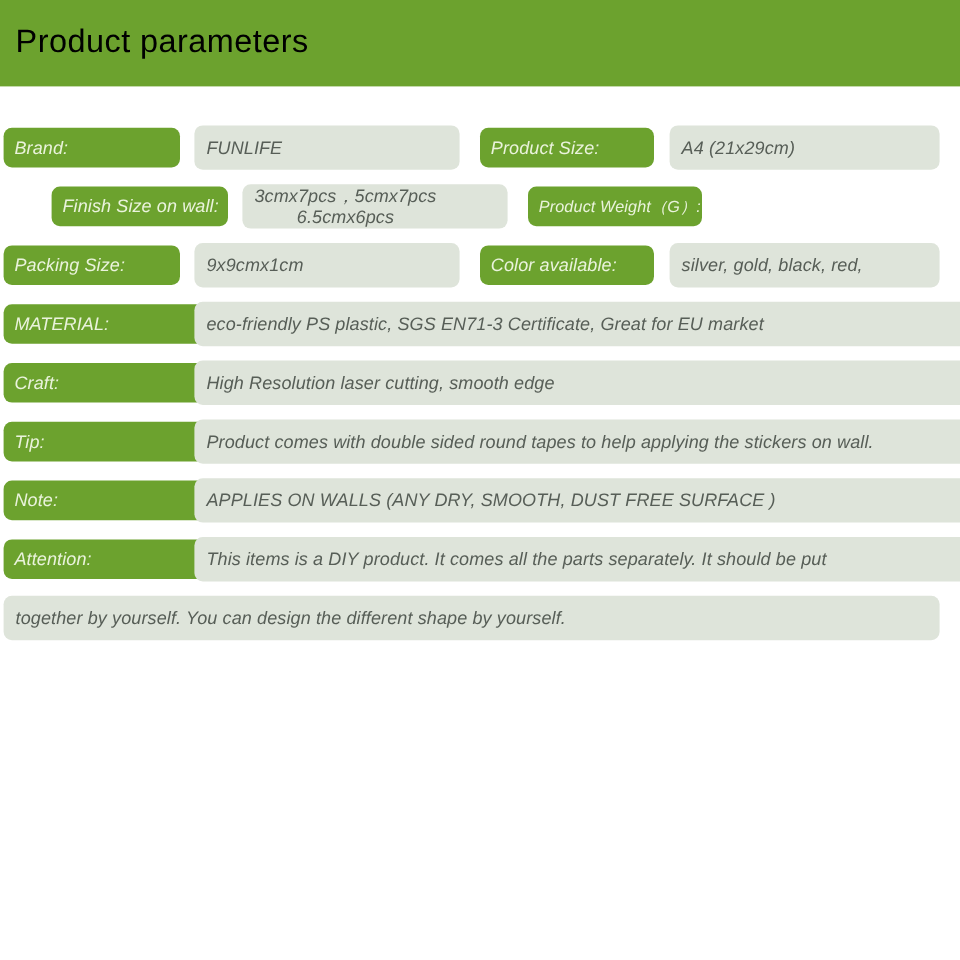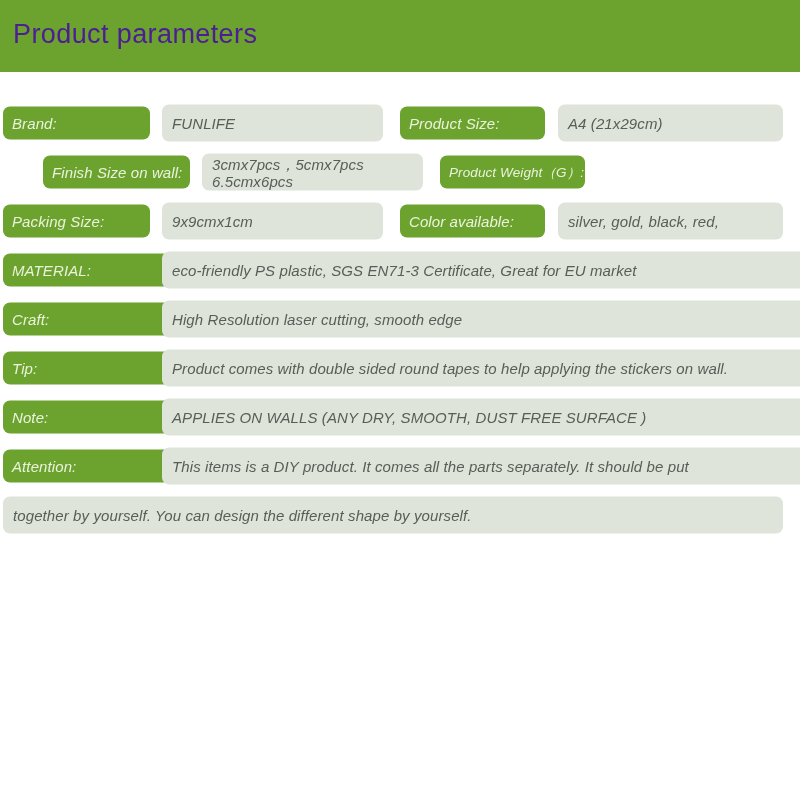--- a/index.html
+++ b/index.html
@@ -24,21 +24,21 @@
     height: 72px;
     background: #6CA22E;
   }
   #header-title {
     position: absolute;
     left: 13px;
     top: 19px;
     font-size: 27px;
     font-weight: 300;
     letter-spacing: 0.4px;
-    color: #4c1d95;
+    color: #000000;
     white-space: nowrap;
     text-align: right;
   }
 
   
   #params-table {
     position: absolute;
     left: 0;
     top: 72px;
     width: 800px;
@@ -93,21 +93,21 @@
     letter-spacing: 0.1px;
     white-space: nowrap;
   }
   .value-box .value-text.two-line {
     white-space: pre-line;
     line-height: 17px;
   }
 
   
   .col-label-left  { left: 3px;   width: 147px; }
-  .col-value-left  { left: 162px; width: 221px; height: 37px; }
+  .col-value-left  { left: 162px; width: 221px; height: 37px; text-align: center; }
   .col-label-right { left: 400px; width: 145px; }
   .col-value-right { left: 558px; width: 225px; height: 37px; }
 
   
   .col-label-full  { left: 3px;   width: 176px; text-align: right; }
   .col-value-full  { left: 162px; width: 694px; height: 37px; }
   .col-value-wide  { left: 3px;   width: 780px; height: 37px; }
 
   
   .v-center { top: 50%; transform: translateY(-50%); font-style: italic; }

